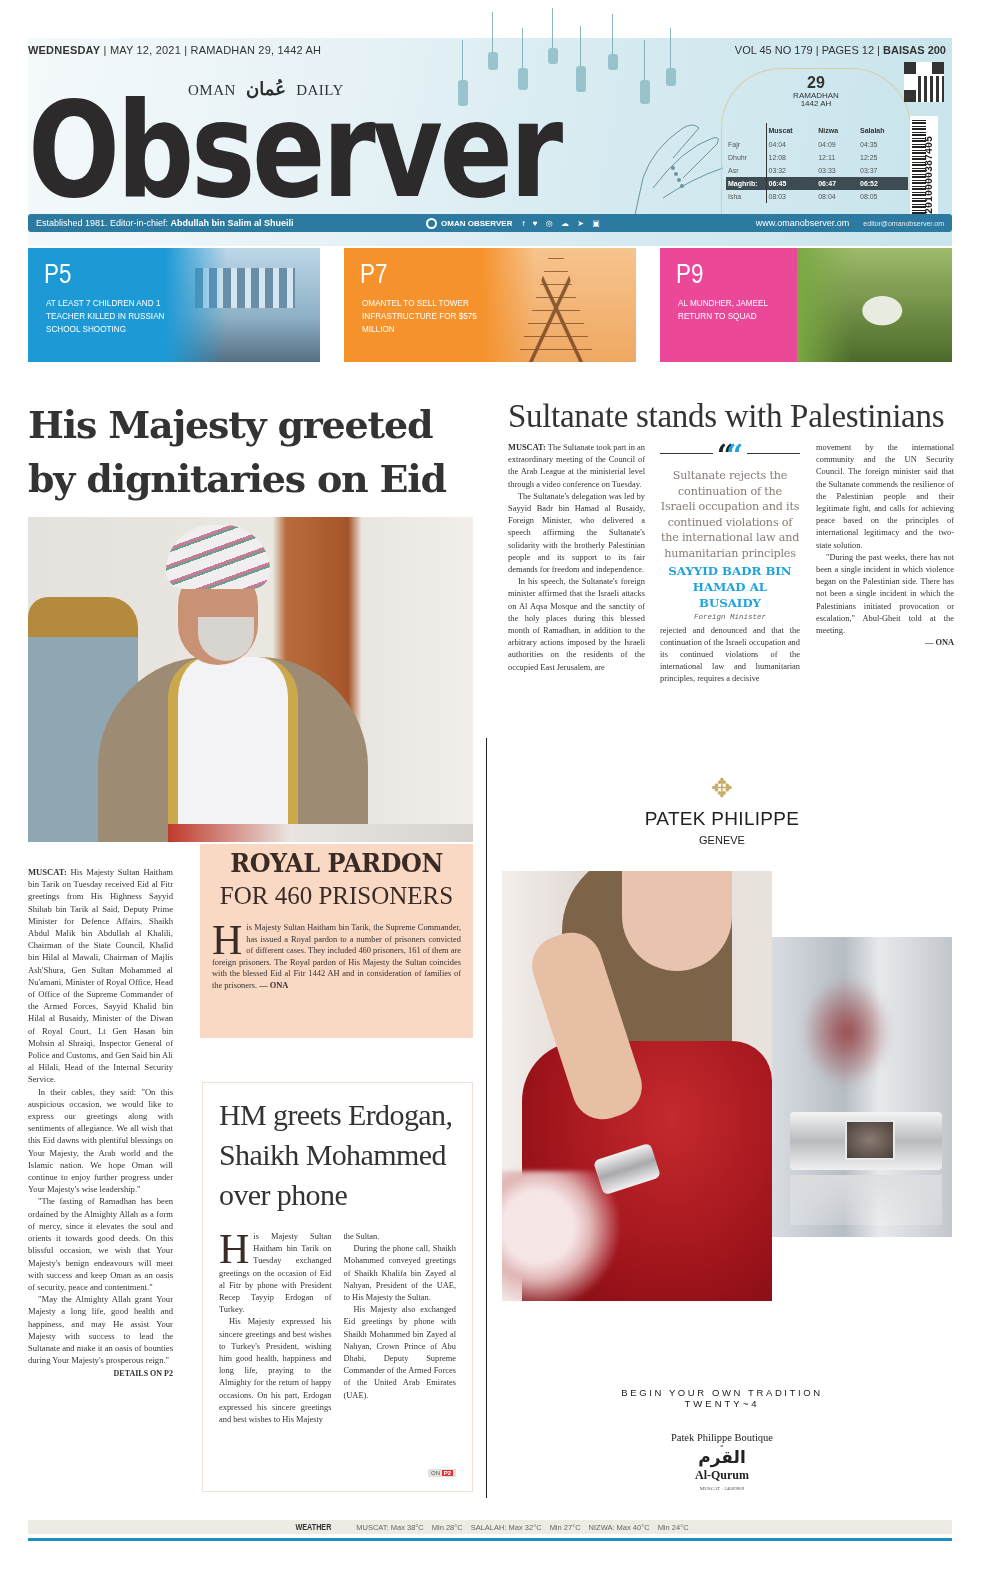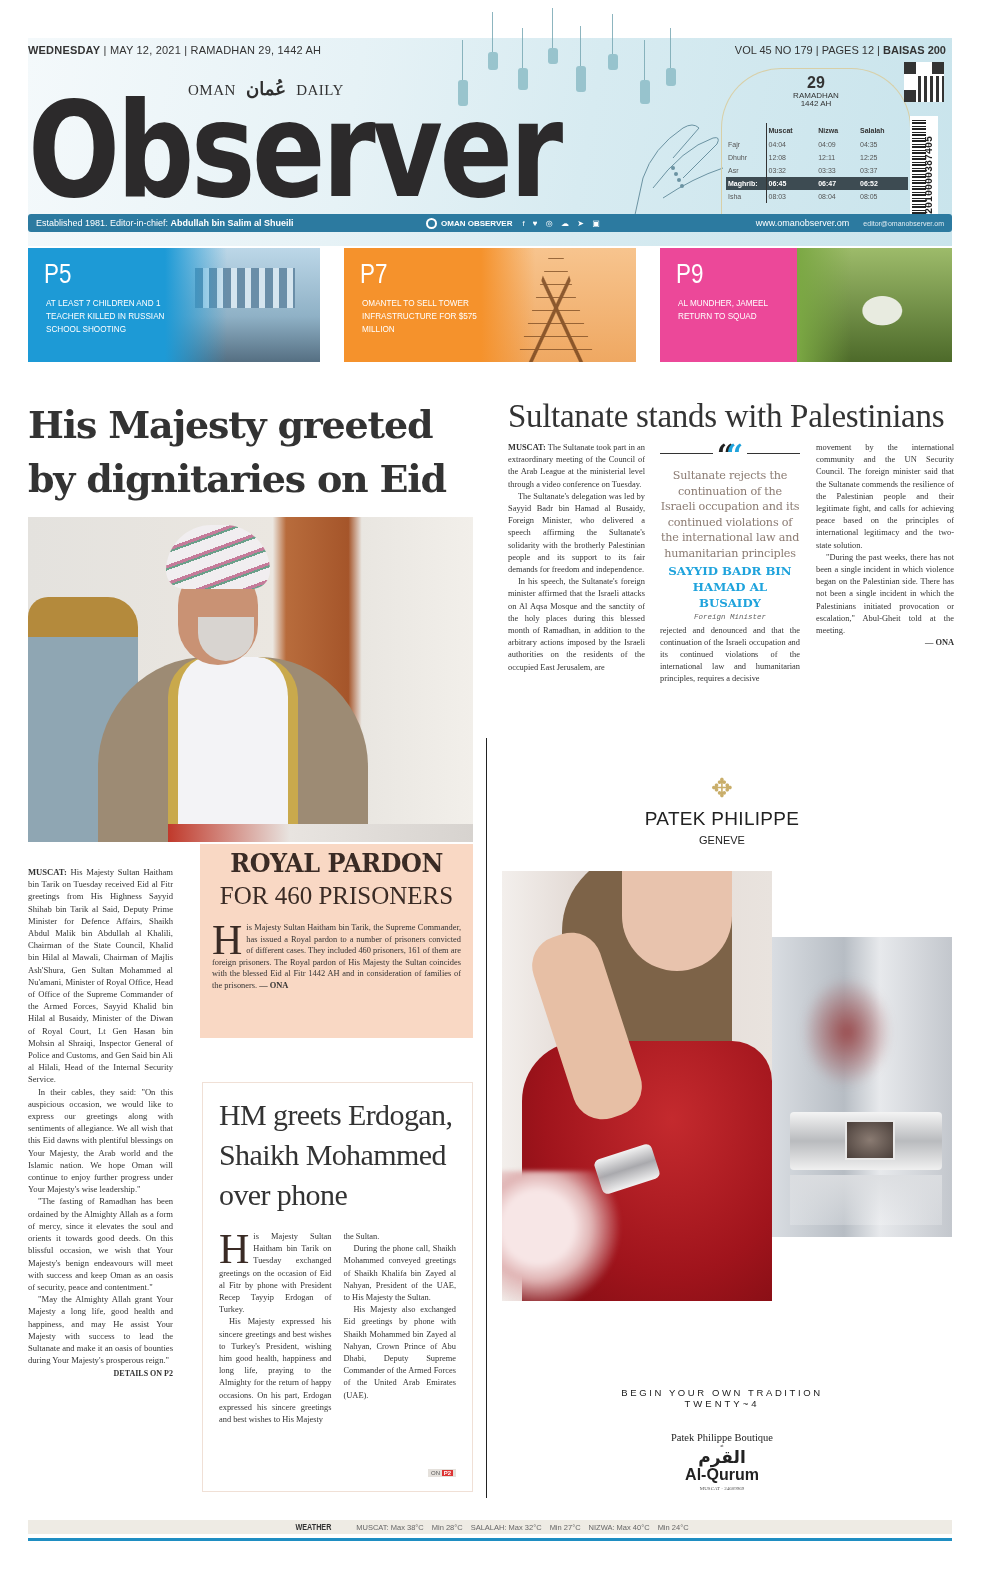--- a/index.html
+++ b/index.html
@@ -168,21 +168,21 @@
   .ad-photo2 .w { position: absolute; left: 18px; top: 175px; width: 152px; height: 58px; background: linear-gradient(180deg, #f4f4f4, #b9bbbe 50%, #f0f0f0); border-radius: 4px; }
   .ad-photo2 .dial { position: absolute; left: 55px; top: 8px; width: 50px; height: 40px; background: radial-gradient(ellipse, #8a7b72 0%, #4a3f3a 100%); border: 2px solid #e8e8e8; }
   .ad-photo2 .refl { position: absolute; left: 18px; top: 238px; width: 152px; height: 50px; background: linear-gradient(180deg, rgba(220,222,225,0.9), rgba(255,255,255,0.2)); }
   .ad-tag { position: absolute; left: 0; right: 0; text-align: center; font-family: "Liberation Sans", sans-serif; color: #222; letter-spacing: 3px; }
   .ad-tag.model { top: 622px; font-size: 9.5px; margin-top: 36px; }
   .ad-tag.slogan { top: 647px; font-size: 9.5px; letter-spacing: 2.6px; }
   .boutique { position: absolute; left: 0; right: 0; top: 692px; text-align: center; color: #222; }
   .boutique .b1 { font-family: "Liberation Serif", serif; font-size: 10.5px; }
   .boutique .b2 { font-family: "Liberation Serif", serif; font-size: 4px; }
   .boutique .b3 { font-family: "DejaVu Sans", sans-serif; font-size: 17px; font-weight: 700; line-height: 18px; }
-  .boutique .b4 { font-family: Liberation Sans, sans-serif; font-size: 16px; font-weight: 700; line-height: 18px; }
+  .boutique .b4 { font-family: Liberation Serif, serif; font-size: 12px; font-weight: 700; line-height: 18px; }
   .boutique .b5 { font-family: "Liberation Serif", serif; font-size: 5px; color: #555; margin-top: 2px; }
 
   
   .weather { position: absolute; left: 28px; top: 1520px; width: 924px; height: 14px; background: #eeebe4; font-family: "Liberation Sans", sans-serif; font-size: 7.5px; color: #666; display: flex; align-items: center; justify-content: center; gap: 8px; }
   .weather .lbl { font-weight: 700; color: #333; font-size: 9px; transform: scaleX(0.8); margin-right: 12px; }
   .bottom-rule { position: absolute; left: 28px; top: 1538px; width: 924px; height: 3px; background: #1f8ec2; }
 </style>
 </head>
 <body>
 

